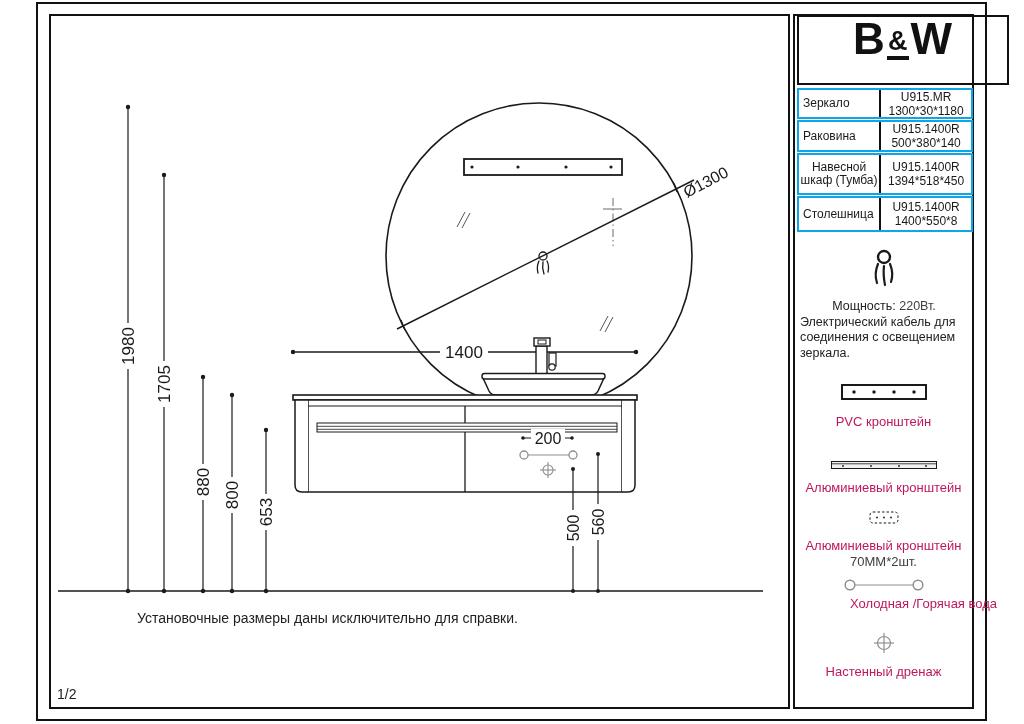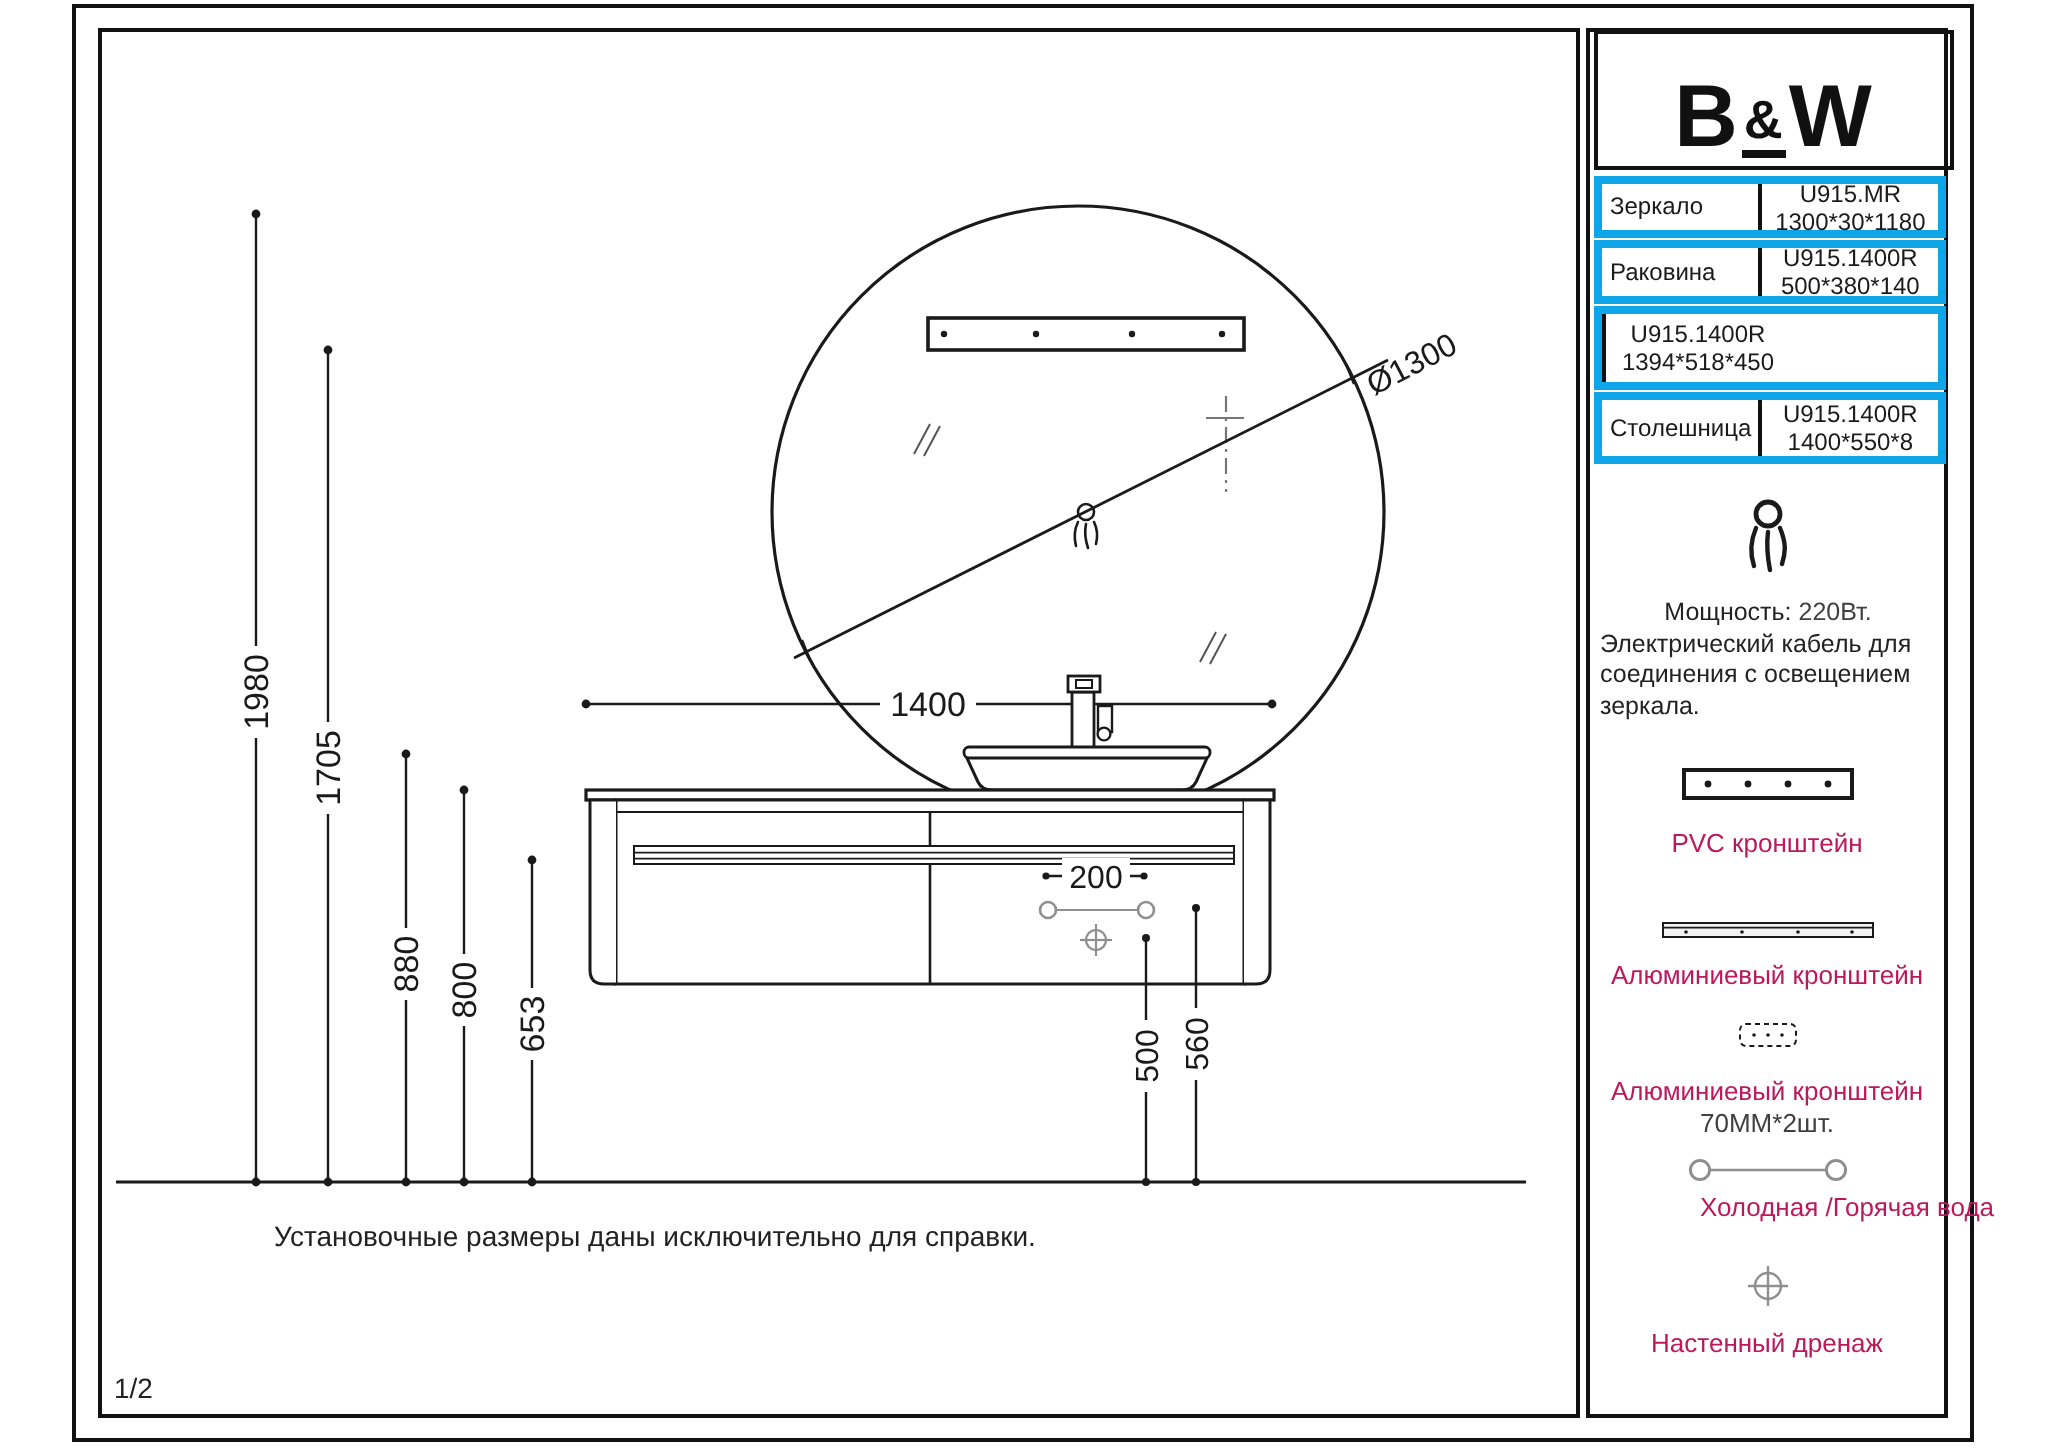--- a/index.html
+++ b/index.html
@@ -6,26 +6,26 @@
   html,body { width:1024px; height:724px; background:#fff; font-family:"Liberation Sans", sans-serif; color:#1a1a1a; }
   #stage { position:relative; width:1024px; height:724px; background:#fff; overflow:hidden; }
   .abs { position:absolute; }
 
   
   #outer-frame { left:36px; top:2px; width:951px; height:719px; border:2px solid #111; }
   #drawing-frame { left:49px; top:14px; width:741px; height:695px; border:2px solid #111; }
   #panel-frame { left:793px; top:14px; width:181px; height:695px; border:2px solid #111; background:#fff; }
 
   
-  #logo-box { left:797px; top:15px; width:180px; height:70px; border:2px solid #111; display:flex; align-items:flex-end; justify-content:center; }
+  #logo-box { left:797px; top:15px; width:212px; height:70px; border:2px solid #111; display:flex; align-items:flex-start; justify-content:center; }
   .logo-text { font-weight:bold; font-size:44px; letter-spacing:1px; line-height:1; color:#111; }
   .logo-amp { font-size:27px; display:inline-block; transform:translateY(-4px); border-bottom:4px solid #111; padding:0 1px 1px 1px; margin:0 1px; }
 
   
-  .spec-row { position:absolute; left:797px; width:176px; border:4px solid #0ea5e9; display:flex; background:#fff; }
+  .spec-row { position:absolute; left:797px; width:176px; border:2px solid #0ea5e9; display:flex; background:#fff; }
   .spec-label { width:82px; display:flex; align-items:center; padding-left:4px; font-size:12px; line-height:13px; }
   .spec-label.center { justify-content:center; text-align:center; padding-left:0; }
   .spec-value { width:94px; border-left:2px solid #111; display:flex; flex-direction:column; align-items:center; justify-content:center; font-size:12px; line-height:14px; text-align:center; }
 
   
   .panel-text { left:793px; width:181px; text-align:center; font-size:13px; color:#be185d; }
   .power-block { left:797px; width:174px; font-size:12.5px; line-height:15.5px; color:#222; }
   .gray-text { color:#404040; }
   .icon-wrap { display:flex; align-items:center; justify-content:center; }
 
@@ -208,20 +208,21 @@
     </div>
   </div>
   <div class="abs spec-row" style="top:120px; height:32px;">
     <div class="spec-label">Раковина</div>
     <div class="spec-value">
       <div>U915.1400R</div>
       <div>500*380*140</div>
     </div>
   </div>
   <div class="abs spec-row" style="top:153px; height:42px;">
+    <div class="spec-label center">Навесной шкаф (Тумба)</div>
     <div class="spec-value">
       <div>U915.1400R</div>
       <div>1394*518*450</div>
     </div>
   </div>
   <div class="abs spec-row" style="top:196px; height:36px;">
     <div class="spec-label">Столешница</div>
     <div class="spec-value">
       <div>U915.1400R</div>
       <div>1400*550*8</div>

